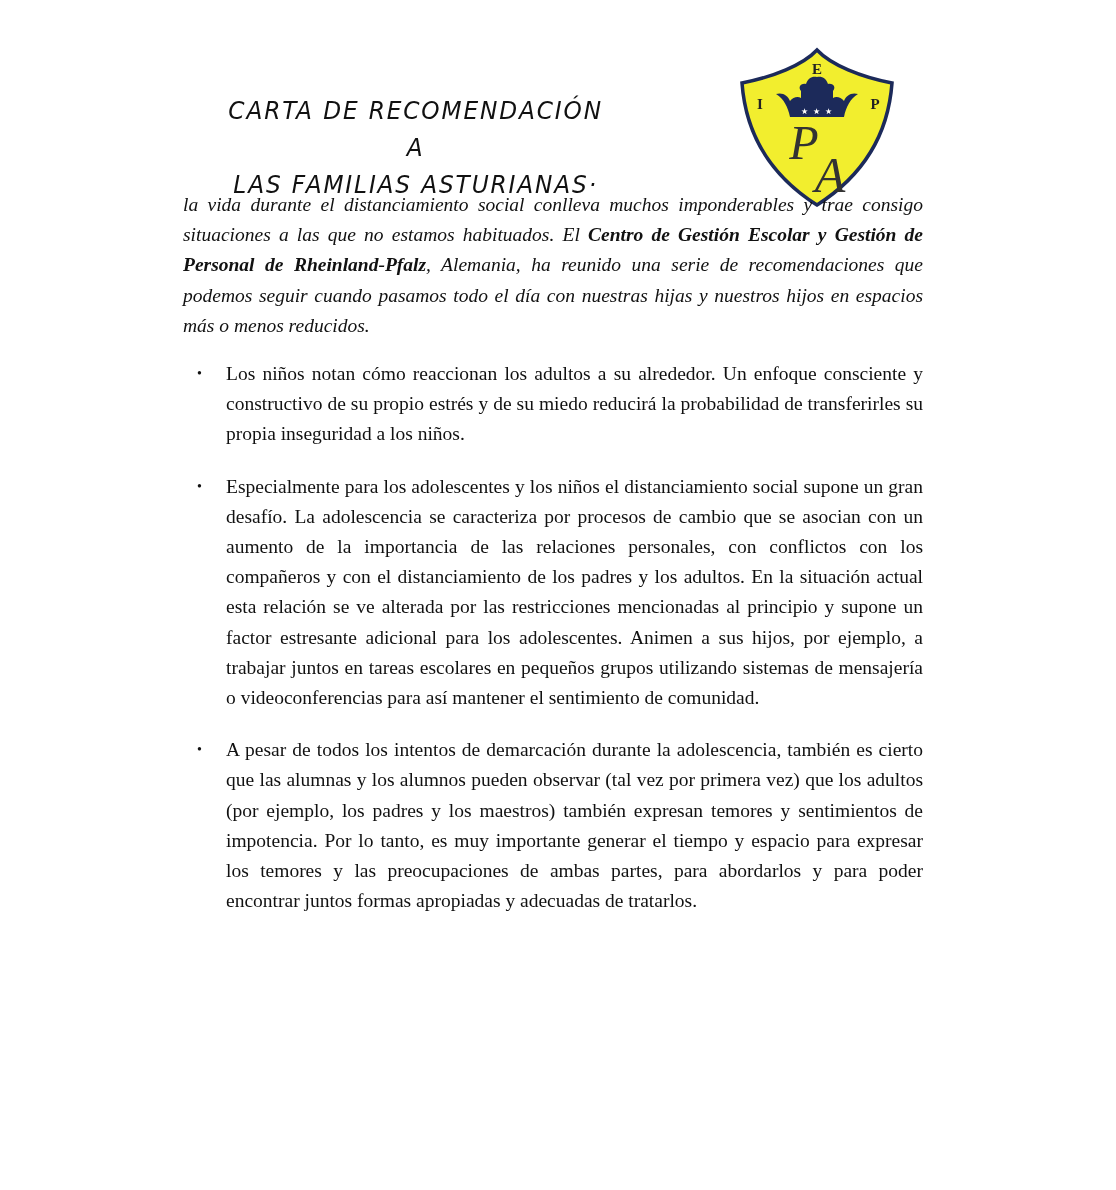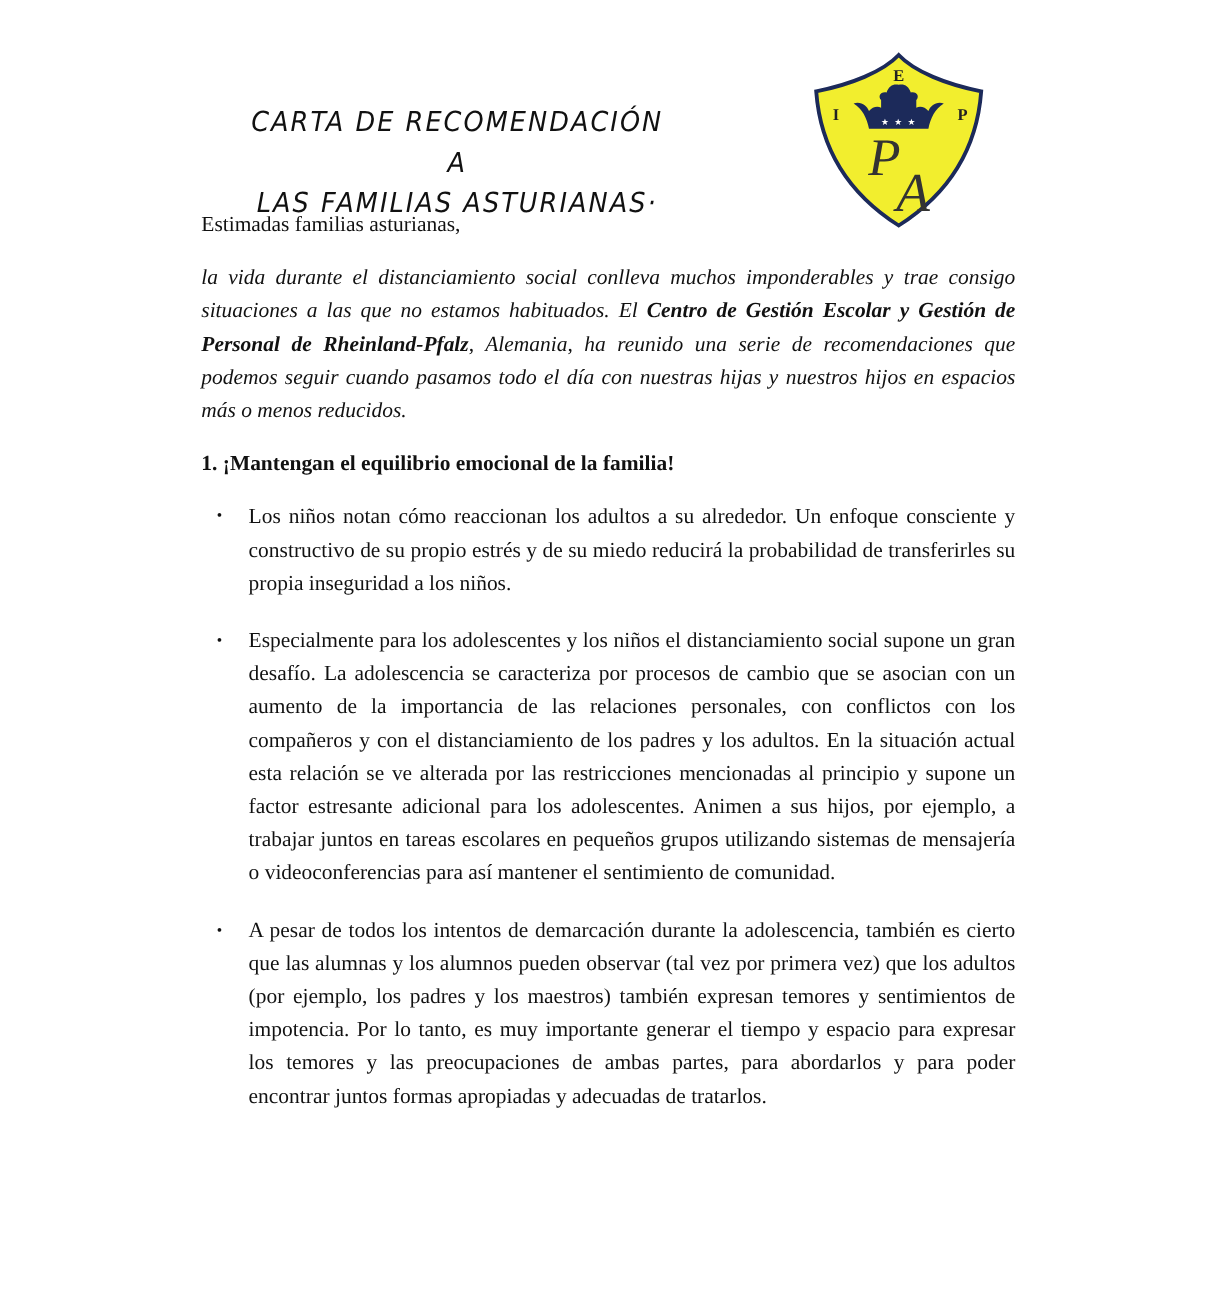--- a/index.html
+++ b/index.html
@@ -40,21 +40,19 @@
   <g fill="#ffffff" font-size="8" font-family="DejaVu Sans, sans-serif">
     <text x="63" y="67">★</text>
       <text x="75" y="67">★</text>
       <text x="87" y="67">★</text>
   </g>
   <text x="66" y="112" text-anchor="middle" font-family="Liberation Serif, serif" font-style="italic" font-size="48" fill="#333">P</text>
   <text x="92" y="145" text-anchor="middle" font-family="Liberation Serif, serif" font-style="italic" font-size="50" fill="#333">A</text>
 </svg>
 
 <div class="content">
-  <p class="greeting">Estimadas familias asturianas,</p>
   <p class="para"><span>la vida durante el distanciamiento social conlleva muchos imponderables y trae consigo situaciones a las que no estamos habituados. El </span><b>Centro de Gestión Escolar y Gestión de Personal de Rheinland-Pfalz</b><span>, Alemania, ha reunido una serie de recomendaciones que podemos seguir cuando pasamos todo el día con nuestras hijas y nuestros hijos en espacios más o menos reducidos.</span></p>
-  <p class="heading">1. ¡Mantengan el equilibrio emocional de la familia!</p>
   <ul>
     <li><span class="bullet">•</span><span>Los niños notan cómo reaccionan los adultos a su alrededor. Un enfoque consciente y constructivo de su propio estrés y de su miedo reducirá la probabilidad de transferirles su propia inseguridad a los niños.</span></li>
     <li><span class="bullet">•</span><span>Especialmente para los adolescentes y los niños el distanciamiento social supone un gran desafío. La adolescencia se caracteriza por procesos de cambio que se asocian con un aumento de la importancia de las relaciones personales, con conflictos con los compañeros y con el distanciamiento de los padres y los adultos. En la situación actual esta relación se ve alterada por las restricciones mencionadas al principio y supone un factor estresante adicional para los adolescentes. Animen a sus hijos, por ejemplo, a trabajar juntos en tareas escolares en pequeños grupos utilizando sistemas de mensajería o videoconferencias para así mantener el sentimiento de comunidad.</span></li>
     <li><span class="bullet">•</span><span>A pesar de todos los intentos de demarcación durante la adolescencia, también es cierto que las alumnas y los alumnos pueden observar (tal vez por primera vez) que los adultos (por ejemplo, los padres y los maestros) también expresan temores y sentimientos de impotencia. Por lo tanto, es muy importante generar el tiempo y espacio para expresar los temores y las preocupaciones de ambas partes, para abordarlos y para poder encontrar juntos formas apropiadas y adecuadas de tratarlos.</span></li>
   </ul>
 </div>
 
 </body></html>

